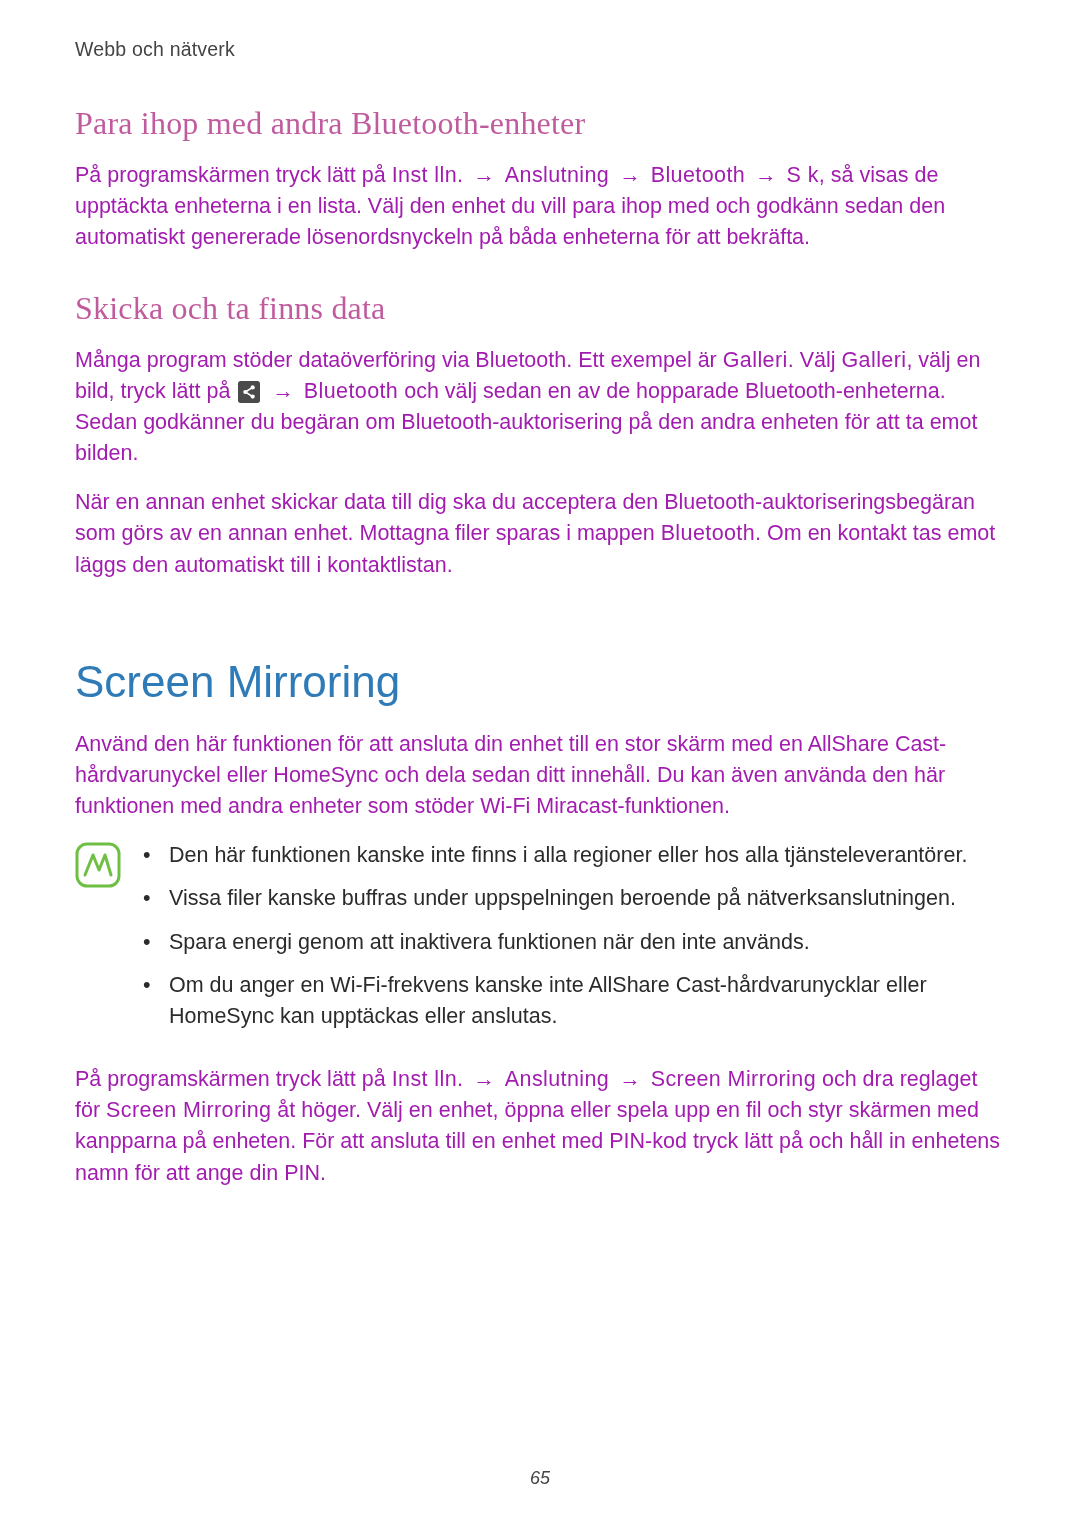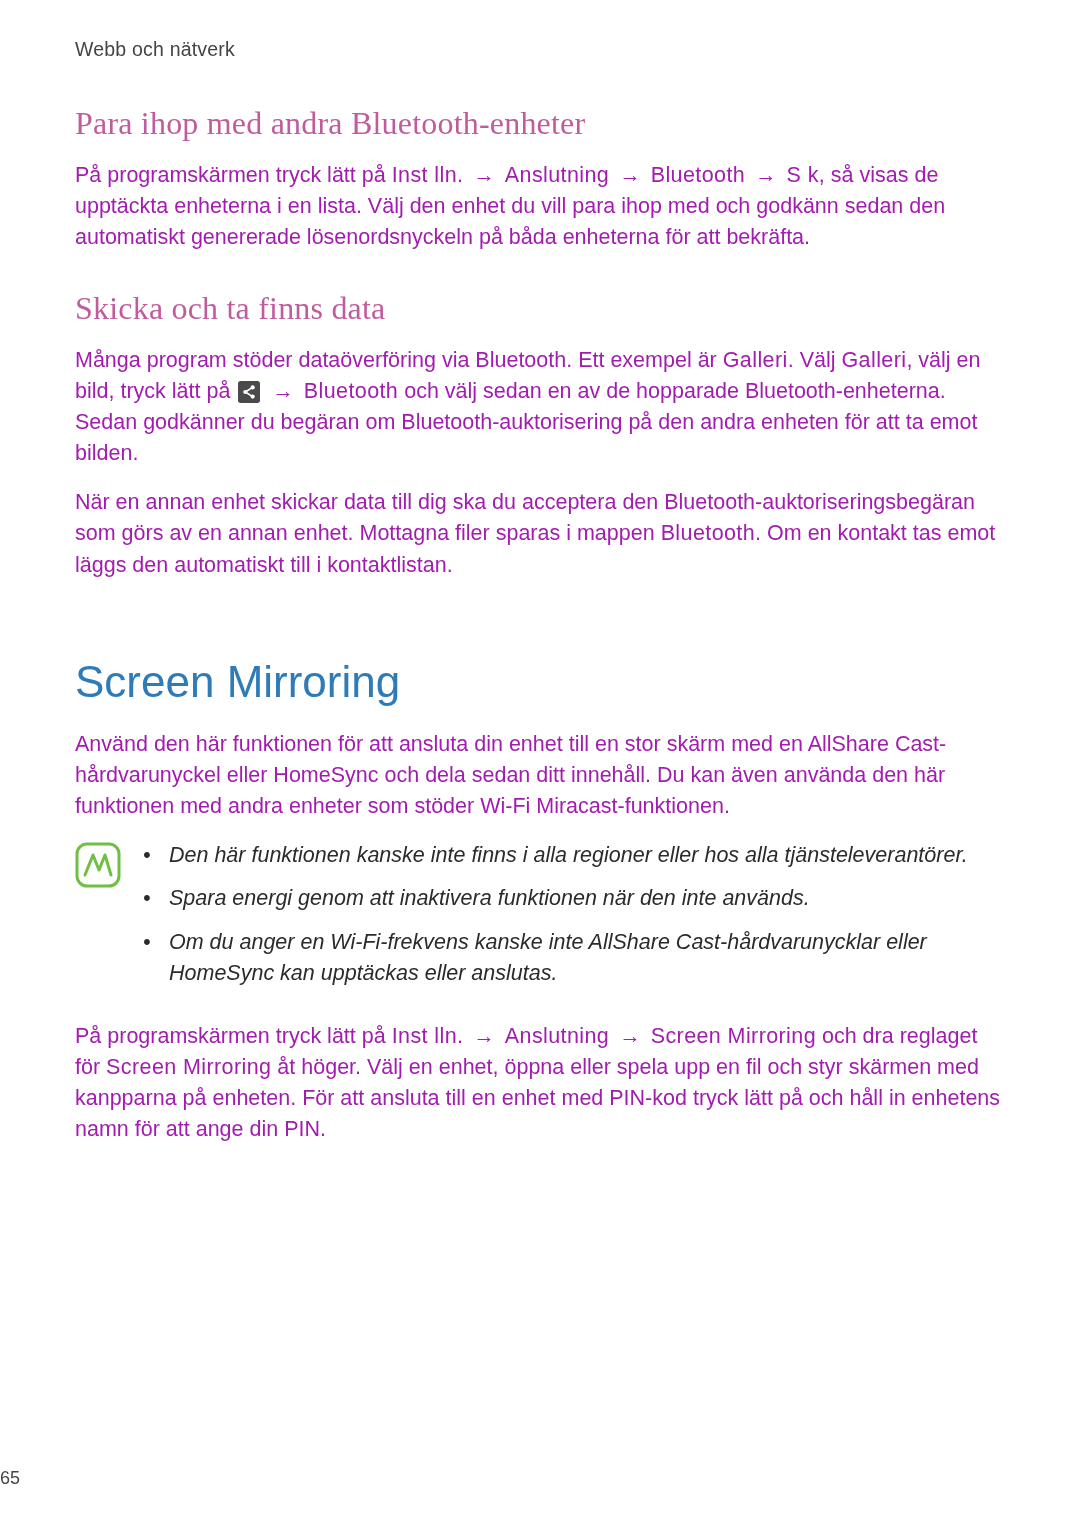--- a/index.html
+++ b/index.html
@@ -62,21 +62,20 @@
     list-style: none;
     flex: 1;
   }
   ul.note-list li {
     position: relative;
     font-size: 21.5px;
     line-height: 1.45;
     padding-left: 26px;
     margin-bottom: 12px;
     color: #2b2b2b;
-    font-style: italic;
   }
   ul.note-list li::before {
     content: "•";
     position: absolute;
     left: 0;
     top: 0;
     font-size: 21.5px;
     color: #2b2b2b;
   }
   .share-icon {
@@ -85,23 +84,24 @@
     width: 22px;
     height: 22px;
     margin: 0 2px;
   }
   .share-icon svg { display: block; }
   .pagenum {
     position: absolute;
     bottom: 38px;
     left: 0;
     width: 100%;
-    text-align: left;
+    text-align: center;
     font-size: 18px;
     color: #444;
+    font-style: italic;
   }
 </style>
 </head>
 <body>
 
 <div class="breadcrumb">Webb och nätverk</div>
 
 <h2>Para ihop med andra Bluetooth-enheter</h2>
 <p class="body">
   <span>På programskärmen tryck lätt på </span><span class="kw">Inst lln.</span><span class="arrow"> → </span><span class="kw">Anslutning</span><span class="arrow"> → </span><span class="kw">Bluetooth</span><span class="arrow"> → </span><span class="kw">S k</span><span>, så visas de upptäckta enheterna i en lista. Välj den enhet du vill para ihop med och godkänn sedan den automatiskt genererade lösenordsnyckeln på båda enheterna för att bekräfta.</span>
@@ -127,20 +127,21 @@
 
 <div class="note-row">
   <div class="note-icon">
     <svg viewBox="0 0 46 46" width="46" height="46">
       <rect x="2" y="2" width="42" height="42" rx="10" fill="none" stroke="#6fbf44" stroke-width="3"></rect>
       <path d="M10 33 L18 13 L24 28 L30 13 L36 33" fill="none" stroke="#6fbf44" stroke-width="3" stroke-linejoin="round" stroke-linecap="round"></path>
     </svg>
   </div>
   <ul class="note-list">
     <li>Den här funktionen kanske inte finns i alla regioner eller hos alla tjänsteleverantörer.</li>
+    <li>Vissa filer kanske buffras under uppspelningen beroende på nätverksanslutningen.</li>
     <li>Spara energi genom att inaktivera funktionen när den inte används.</li>
     <li>Om du anger en Wi-Fi-frekvens kanske inte AllShare Cast-hårdvarunycklar eller HomeSync kan upptäckas eller anslutas.</li>
   </ul>
 </div>
 
 <p class="body" style="margin-top:20px">
   <span>På programskärmen tryck lätt på </span><span class="kw">Inst lln.</span><span class="arrow"> → </span><span class="kw">Anslutning</span><span class="arrow"> → </span><span class="kw">Screen Mirroring</span><span> och dra reglaget för </span><span class="kw">Screen Mirroring</span><span> åt höger. Välj en enhet, öppna eller spela upp en fil och styr skärmen med kanpparna på enheten. För att ansluta till en enhet med PIN-kod tryck lätt på och håll in enhetens namn för att ange din PIN.</span>
 </p>
 
 <div class="pagenum">65</div>

